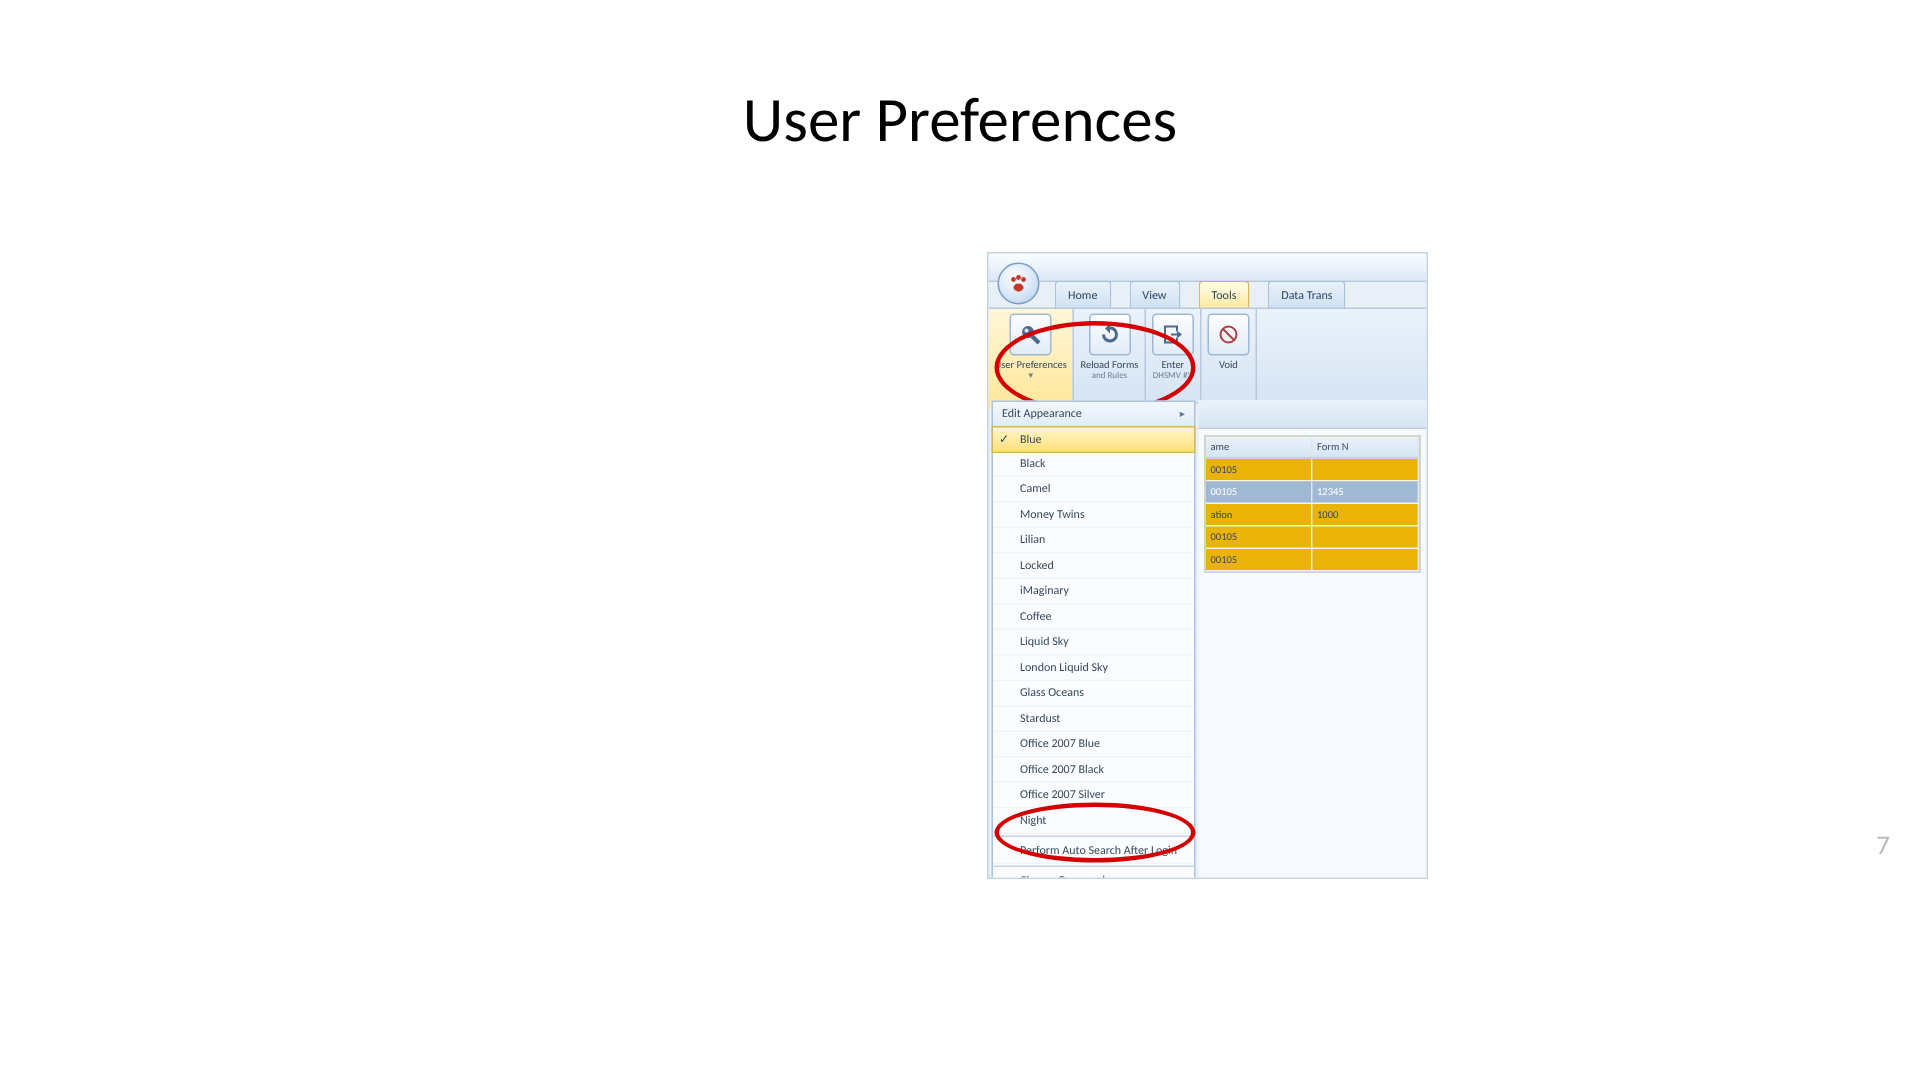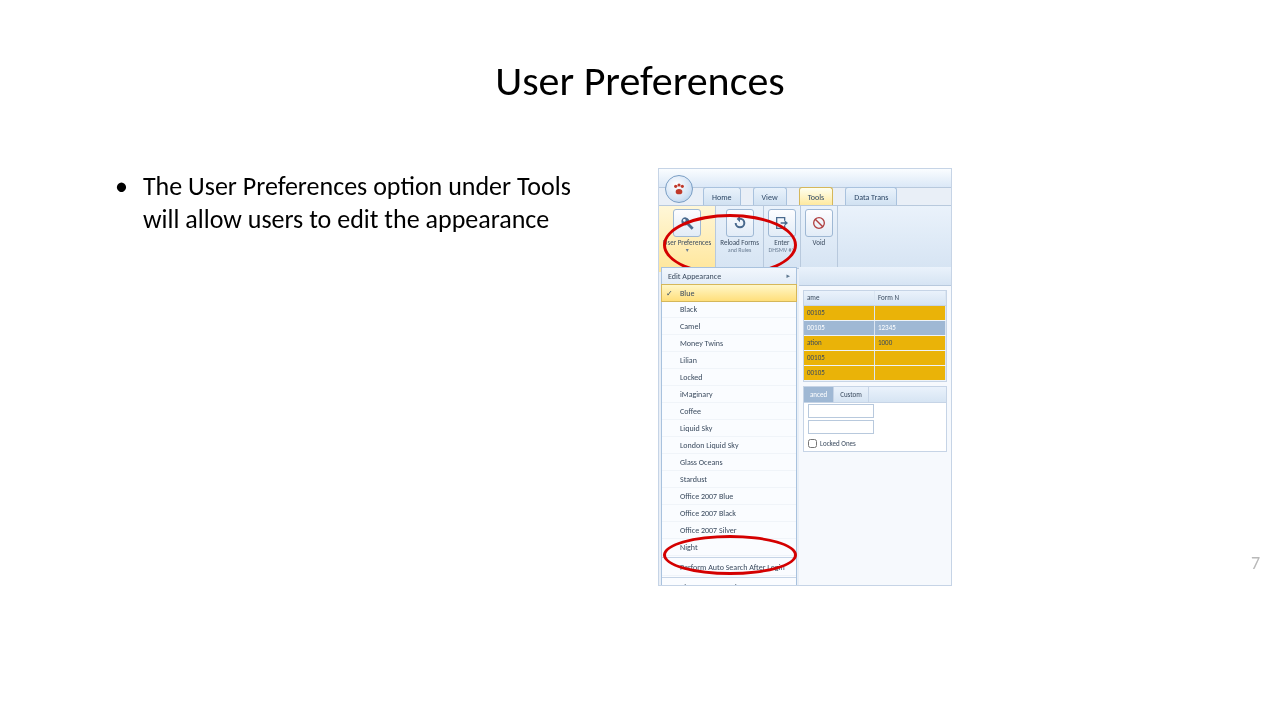--- a/index.html
+++ b/index.html
@@ -54,24 +54,20 @@
   .prow{display:flex;align-items:center;height:16px;padding:0 4px;font-size:7px}
   .prow input[type=text]{height:10px;border:1px solid #b8c9dd;width:60px;font-size:7px}
   .prow input[type=checkbox]{width:9px;height:9px;margin:0 3px 0 0}
 </style>
 </head>
 <body>
 
 <div class="slide">
   <div class="title">User Preferences</div>
 
-  <div class="bullet">
-    <span class="dot">•</span>
-    <span class="txt">The User Preferences option under Tools will allow users to edit the appearance</span>
-  </div>
 
   <div class="pagenum">7</div>
 
   <div class="shot">
     <div class="titlebar"></div>
     <div class="paw">
       <svg viewBox="0 0 24 24">
           <g fill="#c0392b">
             <circle cx="7" cy="8" r="2.4"></circle>
             <circle cx="12" cy="6" r="2.4"></circle>
@@ -151,36 +147,20 @@
             <div class="grow">
               <div class="gcell">00105</div>
               <div class="gcell"></div>
             </div>
             <div class="grow">
               <div class="gcell">00105</div>
               <div class="gcell"></div>
             </div>
           </div>
       </div>
-      <div class="panel">
-        <div class="ptabs" id="ptabs">
-            <div class="ptab a">anced</div>
-            <div class="ptab">Custom</div>
-          </div>
-        <div class="prow">
-          <input type="text" style="">
-        </div>
-        <div class="prow">
-          <input type="text" style="">
-        </div>
-        <div class="prow">
-          <input type="checkbox" style="">
-          <span>Locked Ones</span>
-        </div>
-      </div>
     </div>
 
     <div class="ddwrap">
       <div class="ddhead">
         <span>Edit Appearance</span>
         <span class="arrow">▸</span>
       </div>
       <div id="dditems">
           <div class="dditem hi">Blue</div>
           <div class="dditem">Black</div>

